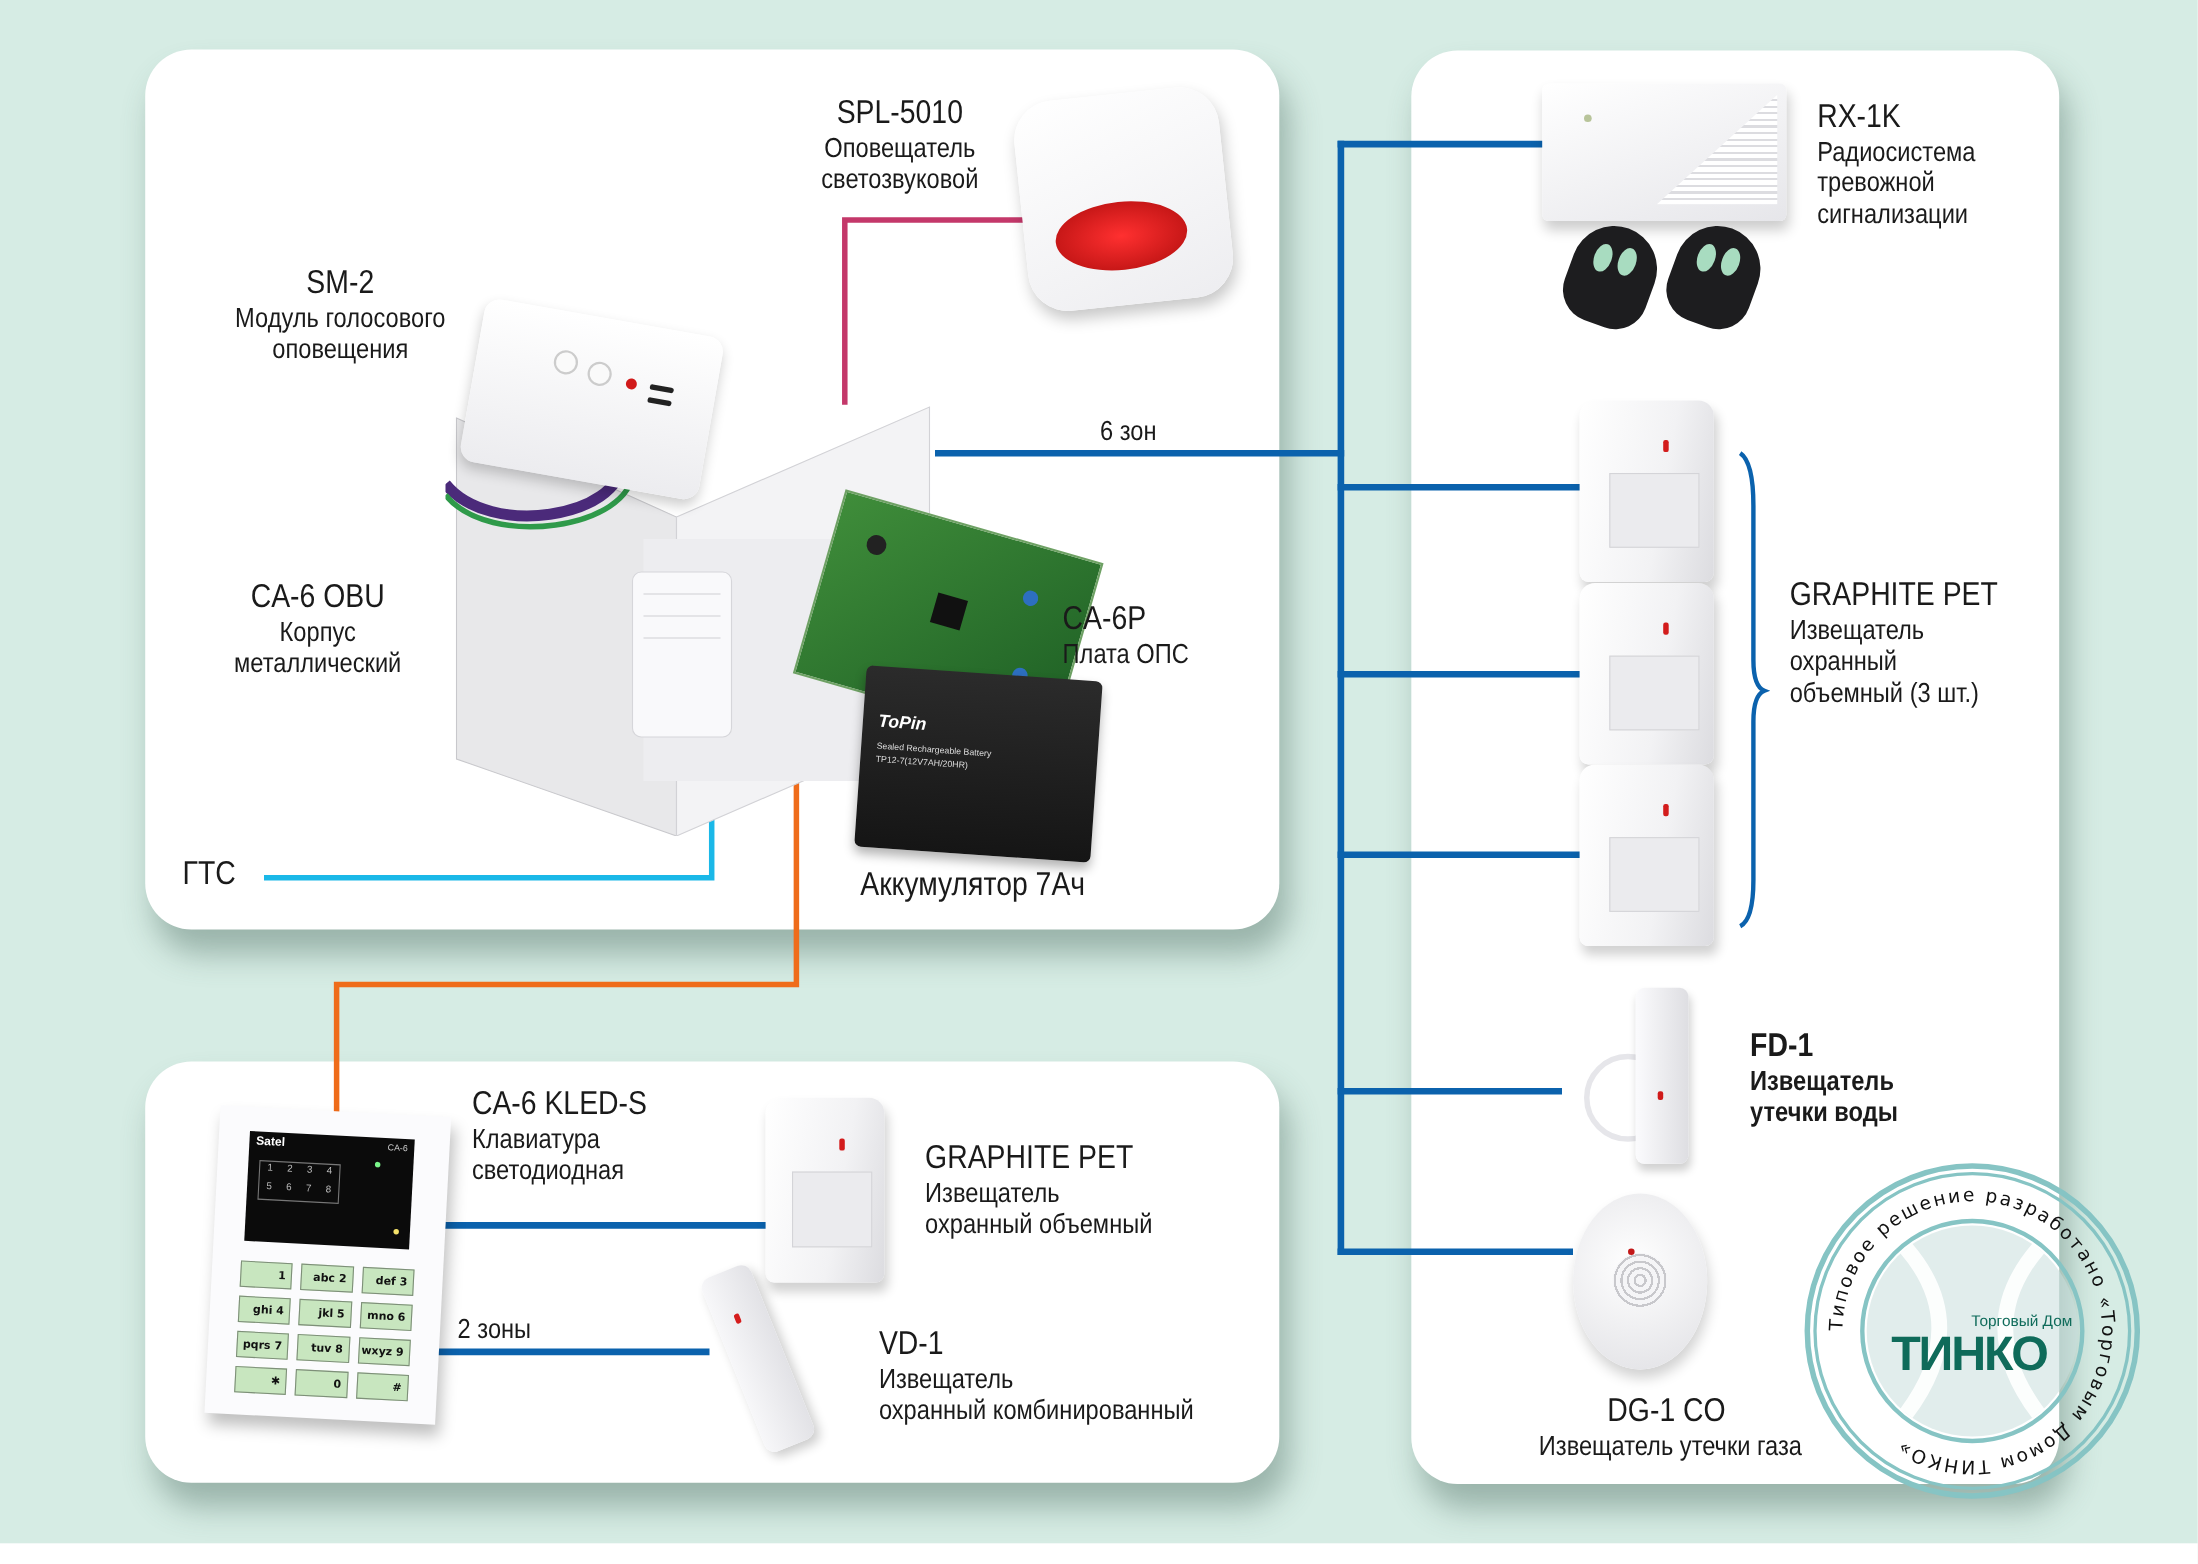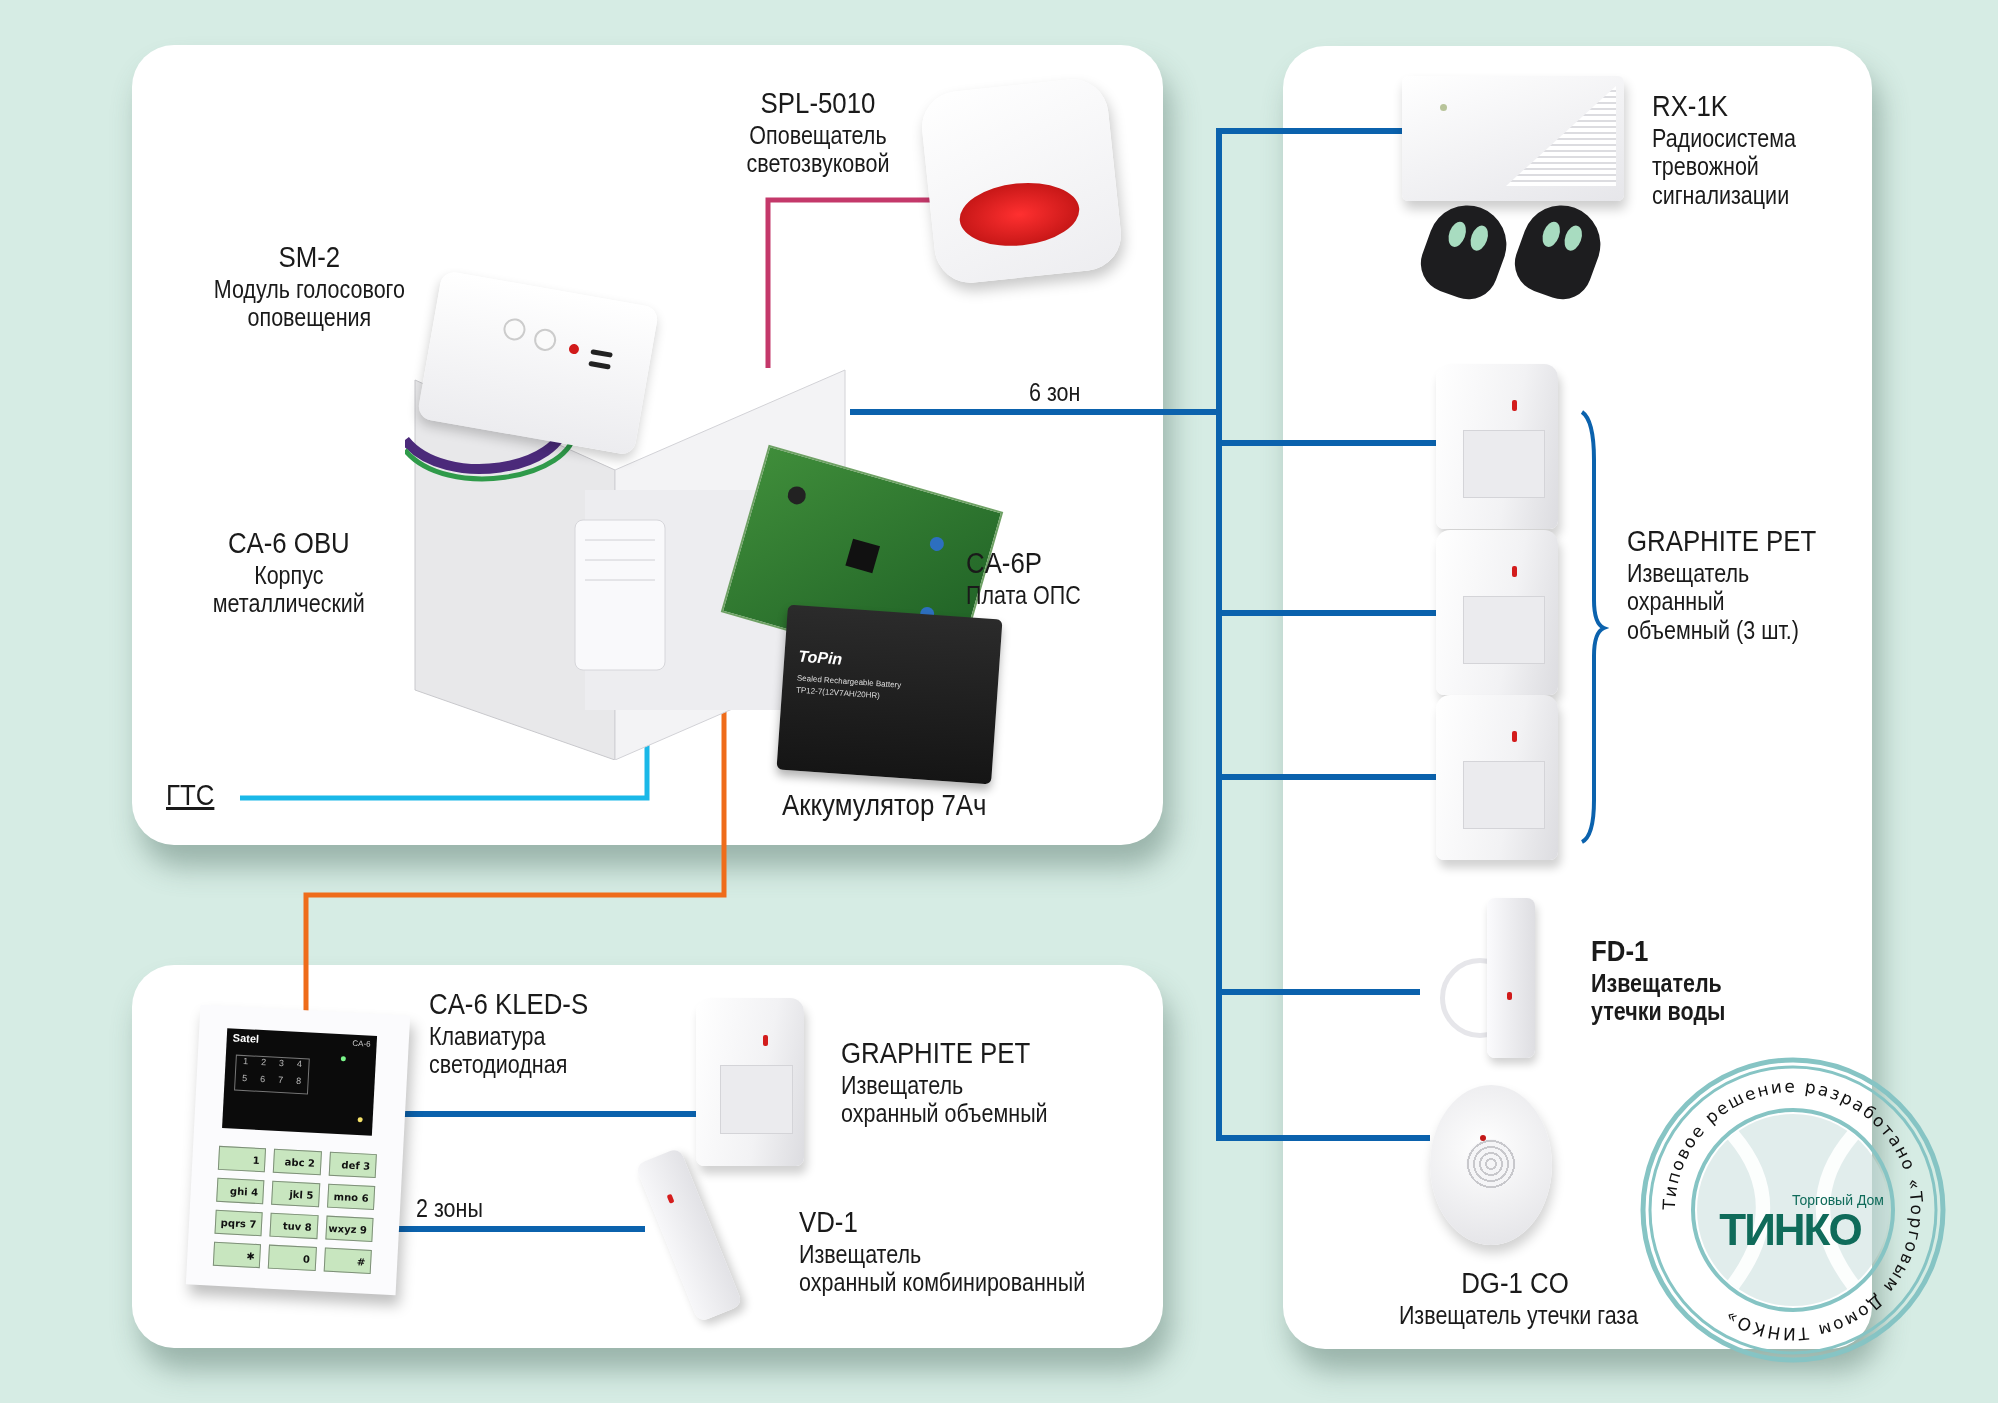--- a/index.html
+++ b/index.html
@@ -100,24 +100,24 @@
   <span class="s">Корпус</span>
   <span class="s">металлический</span>
 </div>
 <div class="lbl l" style="left:966px;top:546px;">
   <span class="t">CA-6P</span>
   <span class="s">Плата ОПС</span>
 </div>
 <div class="lbl l" style="left:782px;top:788px;">
   <span class="t">Аккумулятор 7Ач</span>
 </div>
-<div class="lbl l" style="left:166px;top:778px;text-decoration:underline;">
+<div class="lbl l" style="left:166px;top:778px;">
   <span class="t">ГТС</span>
 </div>
-<div class="lbl l" style="left:1000px;top:378px;margin-left:29px;">
+<div class="lbl l" style="left:1000px;top:378px;">
   <span class="s">6 зон</span>
 </div>
 
 <div class="dev" style="left:193px;top:1010px;width:210px;height:280px;background:#fbfbfd;transform:rotate(3deg);box-shadow:4px 10px 14px rgba(0,0,0,0.25);">
   <div style="position:absolute;left:28px;top:22px;width:150px;height:100px;background:#0b0b0b;">
     <span style="position:absolute;left:6px;top:3px;color:#fff;font-size:11px;font-weight:bold;">Satel</span>
     <span style="position:absolute;right:6px;top:4px;color:#ccc;font-size:8px;">CA-6</span>
     <div id="zone-leds" style="position:absolute;left:10px;top:26px;width:72px;height:34px;border:1px solid #777;display:grid;grid-template-columns:repeat(4,1fr);font-size:9px;color:#bbb;text-align:center;">
         <span>1</span>
         <span>2</span>

